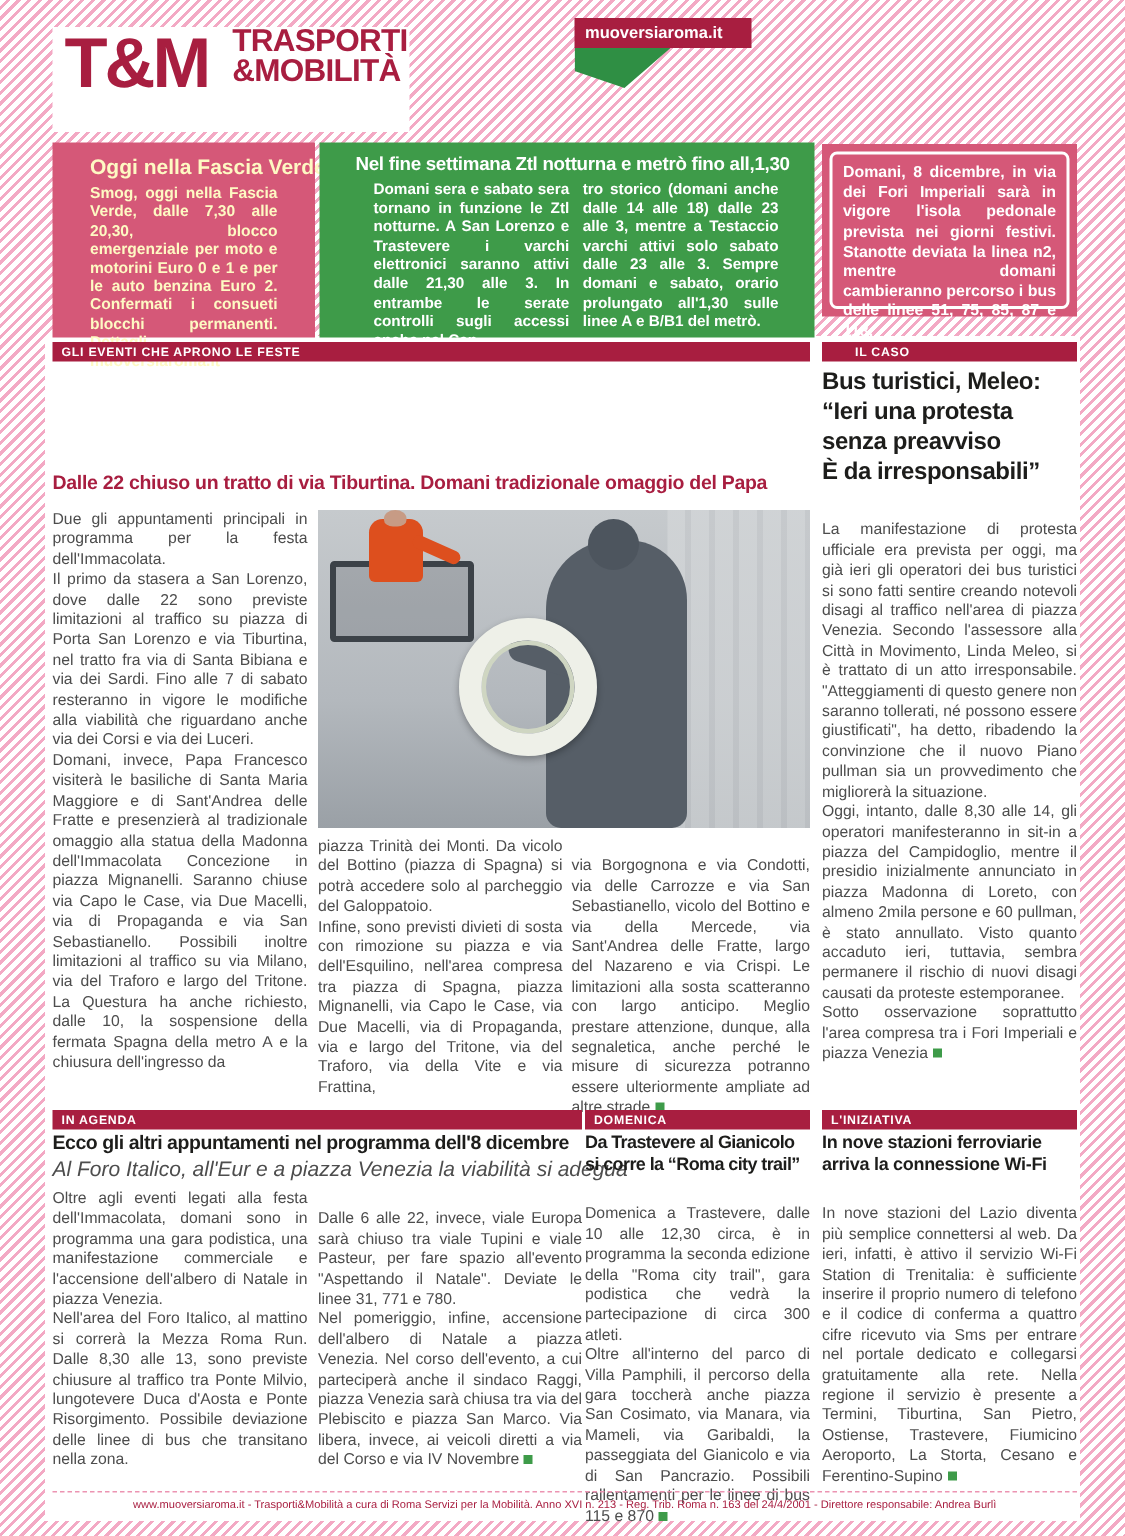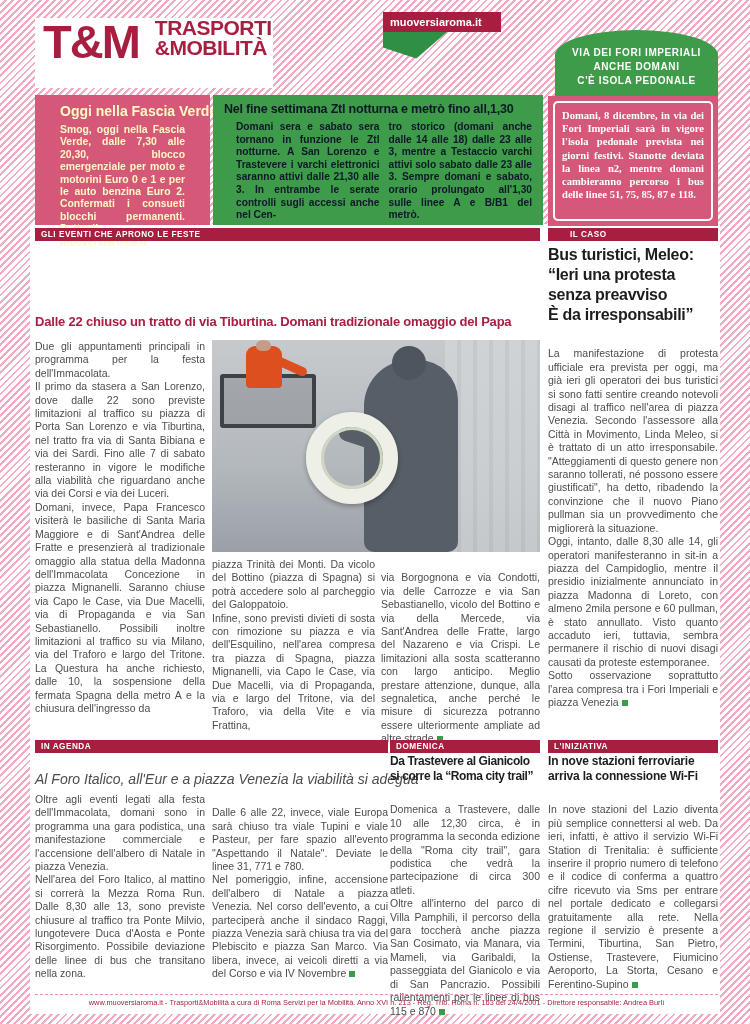--- a/index.html
+++ b/index.html
@@ -9,26 +9,26 @@
   .panel{position:absolute;left:30px;top:224px;width:690px;height:790px;background:#ffffff;}
   .abs{position:absolute;}
 
   
   .logo-box{left:35px;top:18px;width:238px;height:70px;background:#fff;display:flex;align-items:flex-start;padding:0 8px;box-sizing:border-box;gap:16px;}
   .tm-logo{font-size:47px;font-weight:800;color:#a81e40;letter-spacing:-2px;line-height:1;}
   .brand-name{font-size:21px;line-height:20px;font-weight:800;color:#a81e40;letter-spacing:-0.5px;white-space:pre-line;}
   .site-badge{left:383px;top:12px;width:118px;height:20px;background:#a81e40;color:#fff;font-size:11px;font-weight:700;line-height:20px;padding-left:7px;box-sizing:border-box;}
   .badge-ribbon{left:383px;top:32px;width:64px;height:28px;background:#2f8f44;clip-path:polygon(0 0,100% 0,52% 95%,0 55%);}
   .green-banner{left:555px;top:30px;width:163px;height:66px;background:#3e9b49;border-radius:50% 50% 0 0 / 38% 38% 0 0;color:#fff;text-align:center;font-size:10px;font-weight:700;letter-spacing:0.6px;line-height:14px;white-space:pre-line;padding-top:16px;box-sizing:border-box;}
-  .note-pink{left:548px;top:96px;width:170px;height:130px;background:#d55878;box-sizing:border-box;padding:5px;font-family:Liberation Serif, serif;}
+  .note-pink{left:548px;top:96px;width:170px;height:115px;background:#d55878;box-sizing:border-box;padding:5px;}
   .note-pink-inner{border:2px solid #fff;border-radius:5px;height:100%;box-sizing:border-box;padding:6px 7px;color:#fff;font-size:10.6px;font-weight:700;line-height:13.2px;text-align:justify;}
   .box-fascia{left:35px;top:95px;width:175px;height:130px;background:#d55878;box-sizing:border-box;padding:8px 25px;color:#fef9c3;}
   .box-fascia .bx-title{font-size:14px;font-weight:800;text-align:center;white-space:nowrap;margin-bottom:5px;}
   .box-fascia .bx-body{font-size:10.4px;font-weight:700;line-height:12.4px;text-align:justify;}
-  .box-ztl{left:213px;top:95px;width:330px;height:130px;background:#3e9b49;box-sizing:border-box;padding:7px 11px;color:#0f172a;}
+  .box-ztl{left:213px;top:95px;width:330px;height:130px;background:#3e9b49;box-sizing:border-box;padding:7px 24px;color:#ffffff;}
   .box-ztl .bx-title{font-size:12.5px;font-weight:800;letter-spacing:-0.2px;white-space:nowrap;margin-bottom:5px;}
   .ztl-cols{display:flex;gap:9px;margin-left:12px;}
   .ztl-col{flex:1;font-size:10.2px;font-weight:700;line-height:12.6px;text-align:justify;}
 
   
   .kicker{background:#a81e40;color:#fff;font-size:8.2px;font-weight:700;letter-spacing:0.5px;line-height:13px;height:13px;padding-left:6px;box-sizing:border-box;text-transform:uppercase;}
   .k-main{left:35px;top:228px;width:505px;}
   .k-caso{left:548px;top:228px;width:170px;padding-left:22px;}
   .k-agenda{left:35px;top:740px;width:353px;}
   .k-dom{left:390px;top:740px;width:150px;}
@@ -76,23 +76,20 @@
 <div class="page">
   <div class="panel abs"></div>
 
   <div class="logo-box abs">
     <div class="tm-logo">T&amp;M</div>
     <div class="brand-name">TRASPORTI
 &amp;MOBILITÀ</div>
   </div>
   <div class="site-badge abs">muoversiaroma.it</div>
   <div class="badge-ribbon abs"></div>
-  <div class="green-banner abs">VIA DEI FORI IMPERIALI
-ANCHE DOMANI
-C'È ISOLA PEDONALE</div>
   <div class="note-pink abs">
     <div class="note-pink-inner">Domani, 8 dicembre, in via dei Fori Imperiali sarà in vigore l'isola pedonale prevista nei giorni festivi. Stanotte deviata la linea n2, mentre domani cambieranno percorso i bus delle linee 51, 75, 85, 87 e 118.</div>
   </div>
 
   <div class="box-fascia abs">
     <div class="bx-title">Oggi nella Fascia Verde</div>
     <div class="bx-body">Smog, oggi nella Fascia Verde, dalle 7,30 alle 20,30, blocco emergenziale per moto e motorini Euro 0 e 1 e per le auto benzina Euro 2. Confermati i consueti blocchi permanenti. Dettagli muoversiaroma.it</div>
   </div>
   <div class="box-ztl abs">
     <div class="bx-title">Nel fine settimana Ztl notturna e metrò fino all,1,30</div>
@@ -131,20 +128,21 @@
 “Ieri una protesta
 senza preavviso
 È da irresponsabili”</h2>
   <div class="btxt caso-body abs">
     <span class="btxt">La manifestazione di protesta ufficiale era prevista per oggi, ma già ieri gli operatori dei bus turistici si sono fatti sentire creando notevoli disagi al traffico nell'area di piazza Venezia. Secondo l'assessore alla Città in Movimento, Linda Meleo, si è trattato di un atto irresponsabile. "Atteggiamenti di questo genere non saranno tollerati, né possono essere giustificati", ha detto, ribadendo la convinzione che il nuovo Piano pullman sia un provvedimento che migliorerà la situazione.
 Oggi, intanto, dalle 8,30 alle 14, gli operatori manifesteranno in sit-in a piazza del Campidoglio, mentre il presidio inizialmente annunciato in piazza Madonna di Loreto, con almeno 2mila persone e 60 pullman, è stato annullato. Visto quanto accaduto ieri, tuttavia, sembra permanere il rischio di nuovi disagi causati da proteste estemporanee.
 Sotto osservazione soprattutto l'area compresa tra i Fori Imperiali e piazza Venezia</span><span class="endsq"></span>
   </div>
 
   <div class="kicker k-agenda abs">IN AGENDA</div>
+  <h2 class="headline-agenda abs" style="margin:0">Ecco gli altri appuntamenti nel programma dell'8 dicembre</h2>
   <div class="deck-agenda abs">Al Foro Italico, all'Eur e a piazza Venezia la viabilità si adegua</div>
   <div class="btxt agenda-col1 abs">Oltre agli eventi legati alla festa dell'Immacolata, domani sono in programma una gara podistica, una manifestazione commerciale e l'accensione dell'albero di Natale in piazza Venezia.
 Nell'area del Foro Italico, al mattino si correrà la Mezza Roma Run. Dalle 8,30 alle 13, sono previste chiusure al traffico tra Ponte Milvio, lungotevere Duca d'Aosta e Ponte Risorgimento. Possibile deviazione delle linee di bus che transitano nella zona.</div>
   <div class="btxt agenda-col2 abs">
     <span class="btxt">Dalle 6 alle 22, invece, viale Europa sarà chiuso tra viale Tupini e viale Pasteur, per fare spazio all'evento "Aspettando il Natale". Deviate le linee 31, 771 e 780.
 Nel pomeriggio, infine, accensione dell'albero di Natale a piazza Venezia. Nel corso dell'evento, a cui parteciperà anche il sindaco Raggi, piazza Venezia sarà chiusa tra via del Plebiscito e piazza San Marco. Via libera, invece, ai veicoli diretti a via del Corso e via IV Novembre</span><span class="endsq"></span>
   </div>
 
   <div class="kicker k-dom abs">DOMENICA</div>
   <h2 class="headline-dom abs" style="margin:0">Da Trastevere al Gianicolo

